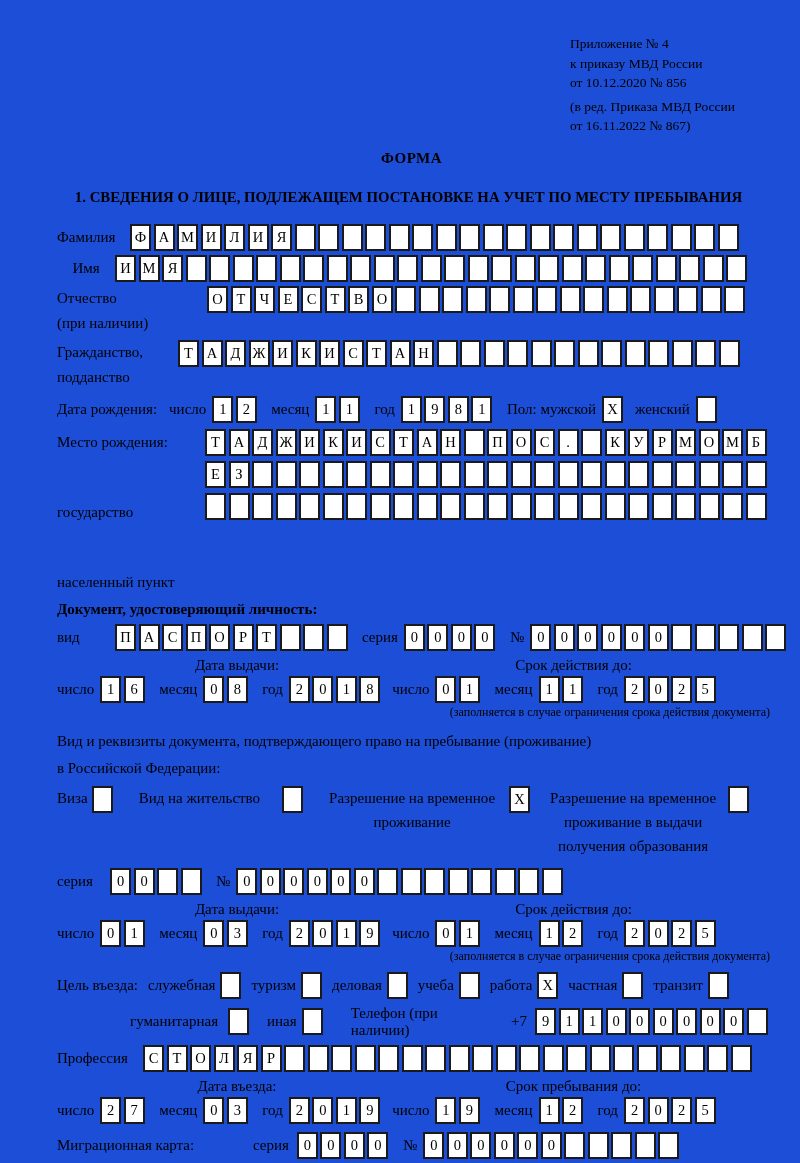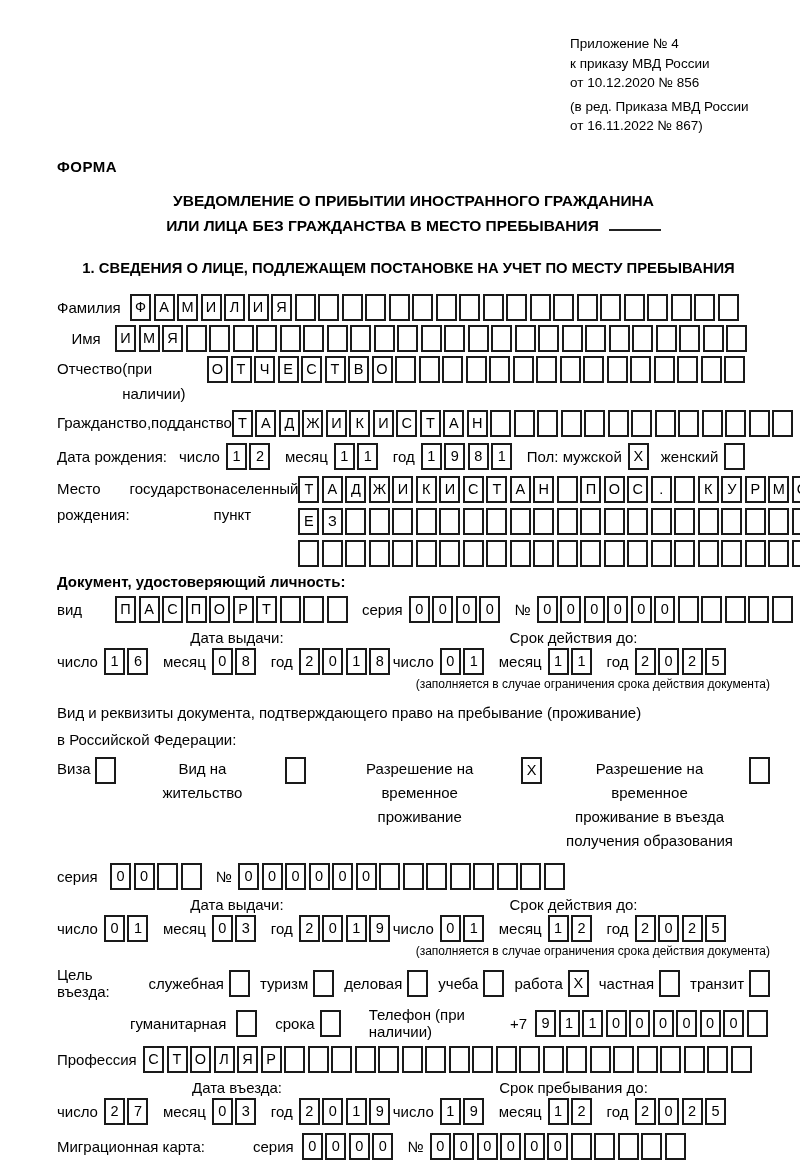--- a/index.html
+++ b/index.html
@@ -1,29 +1,29 @@
 <!DOCTYPE html>
 <html><head>
 <meta charset="utf-8">
 <style>
   html,body{margin:0;padding:0;background:#888;}
   .page{
-    width:800px;height:1163px;box-sizing:border-box;background:#ffffff;color:#000;
-    font-family:Liberation Sans, sans-serif;font-size:15px;
+    width:800px;height:1163px;box-sizing:border-box;background:#1d4ed8;color:#000;
+    font-family:Liberation Serif, serif;font-size:15px;
     padding:34px 30px 20px 57px;overflow:hidden;margin:0 auto;position:relative;
   }
   .hdr{width:200px;margin-left:auto;font-size:13.5px;line-height:1.45;}
   .hdr .ed{margin-top:4px;}
-  .forma{text-align:left;font-weight:bold;font-size:15px;margin:22px 4px 0 0;letter-spacing:.5px;}
+  .forma{text-align:center;font-weight:bold;font-size:15px;margin:14px 4px 0 0;letter-spacing:.5px;}
   .title{text-align:center;font-weight:bold;font-size:15.5px;line-height:1.6;margin-top:14px;}
   .uline{display:inline-block;width:52px;border-bottom:2px solid #222;height:2px;margin-left:10px;}
   .sec1{font-weight:bold;font-size:14.8px;text-align:center;margin:22px 0 18px -10px;white-space:nowrap;}
   .row{display:flex;align-items:center;margin-bottom:4px;}
   .row2l{display:flex;align-items:flex-start;margin-bottom:4px;}
-  .lblcol{display:flex;flex-direction:row;line-height:25px;}
+  .lblcol{display:flex;flex-direction:column;line-height:25px;}
   .lbl{flex:0 0 auto;}
   .w73{flex:0 0 73px;}
   .w58{flex:0 0 58px;text-align:center;}
   .w150{flex:0 0 150px;}
   .w121{flex:0 0 121px;}
   .w148{flex:0 0 148px;}
   .cells{display:inline-flex;flex:0 0 auto;}
   .cell{
     display:inline-block;box-sizing:border-box;width:21px;height:27px;border:2px solid #1a1a1a;
     margin-right:2.5px;text-align:center;line-height:23px;font-size:14.5px;background:#fff;flex:0 0 auto;
@@ -59,26 +59,20 @@
     <div>к приказу МВД России</div>
     <div>от 10.12.2020 № 856</div>
     <div class="ed">
       <div>(в ред. Приказа МВД России</div>
       <div>от 16.11.2022 № 867)</div>
     </div>
   </div>
 
   <div class="forma">ФОРМА</div>
 
-  <div class="title">
-    <div>УВЕДОМЛЕНИЕ О ПРИБЫТИИ ИНОСТРАННОГО ГРАЖДАНИНА</div>
-    <div>
-      <span>ИЛИ ЛИЦА БЕЗ ГРАЖДАНСТВА В МЕСТО ПРЕБЫВАНИЯ</span><span class="uline"></span>
-    </div>
-  </div>
 
   <div class="sec1">1. СВЕДЕНИЯ О ЛИЦЕ, ПОДЛЕЖАЩЕМ ПОСТАНОВКЕ НА УЧЕТ ПО МЕСТУ ПРЕБЫВАНИЯ</div>
 
   <div class="row">
     <span class="lbl w73">Фамилия</span>
     <span class="cells">
         <span class="cell">Ф</span>
         <span class="cell">А</span>
         <span class="cell">М</span>
         <span class="cell">И</span>
@@ -224,21 +218,21 @@
         <span class="cell">8</span>
         <span class="cell">1</span>
       </span>
     <span class="sp">Пол: мужской</span>
     <span class="cell box">X</span>
     <span class="sp">женский</span>
     <span class="cell box"></span>
   </div>
 
   <div class="row2l" style="margin-top:6px;">
-    <span class="lblcol w148" style="line-height:26px;">
+    <span class="lblcol w148" style="line-height:26px;gap:44px;">
       <span>Место рождения:</span>
       <span>государство</span>
       <span>населенный пункт</span>
     </span>
     <span style="display:flex;flex-direction:column;">
       <span class="cells" style="margin-bottom:5px;">
           <span class="cell">Т</span>
           <span class="cell">А</span>
           <span class="cell">Д</span>
           <span class="cell">Ж</span>
@@ -418,21 +412,21 @@
     <span class="opt" style="margin-left:26px;">
       <span class="txt">
         <span style="display:block;">Разрешение на временное</span>
         <span style="display:block;">проживание</span>
       </span>
       <span class="cell box" style="margin-left:14px;">X</span>
     </span>
     <span class="opt" style="margin-left:20px;">
       <span class="txt">
         <span style="display:block;">Разрешение на временное</span>
-        <span style="display:block;">проживание в въезда</span>
+        <span style="display:block;">проживание в выдачи</span>
         <span style="display:block;">получения образования</span>
       </span>
       <span class="cell box" style="margin-left:12px;"></span>
     </span>
   </div>
 
   <div class="row">
     <span class="lbl" style="flex:0 0 53px;">серия</span>
     <span class="cells">
         <span class="cell">0</span>
@@ -518,21 +512,21 @@
     <span class="olbl">работа</span>
     <span class="cell box">X</span>
     <span class="olbl">частная</span>
     <span class="cell box"></span>
     <span class="olbl">транзит</span>
     <span class="cell box"></span>
   </div>
   <div class="purline indent73">
     <span>гуманитарная</span>
     <span class="cell box" style="margin-left:10px;"></span>
-    <span class="olbl" style="margin-left:18px;">срока</span>
+    <span class="olbl" style="margin-left:18px;">иная</span>
     <span class="cell box"></span>
     <span style="margin-left:28px;">Телефон (при наличии)</span>
     <span style="margin:0 8px 0 26px;">+7</span>
     <span class="cells">
         <span class="cell">9</span>
         <span class="cell">1</span>
         <span class="cell">1</span>
         <span class="cell">0</span>
         <span class="cell">0</span>
         <span class="cell">0</span>

